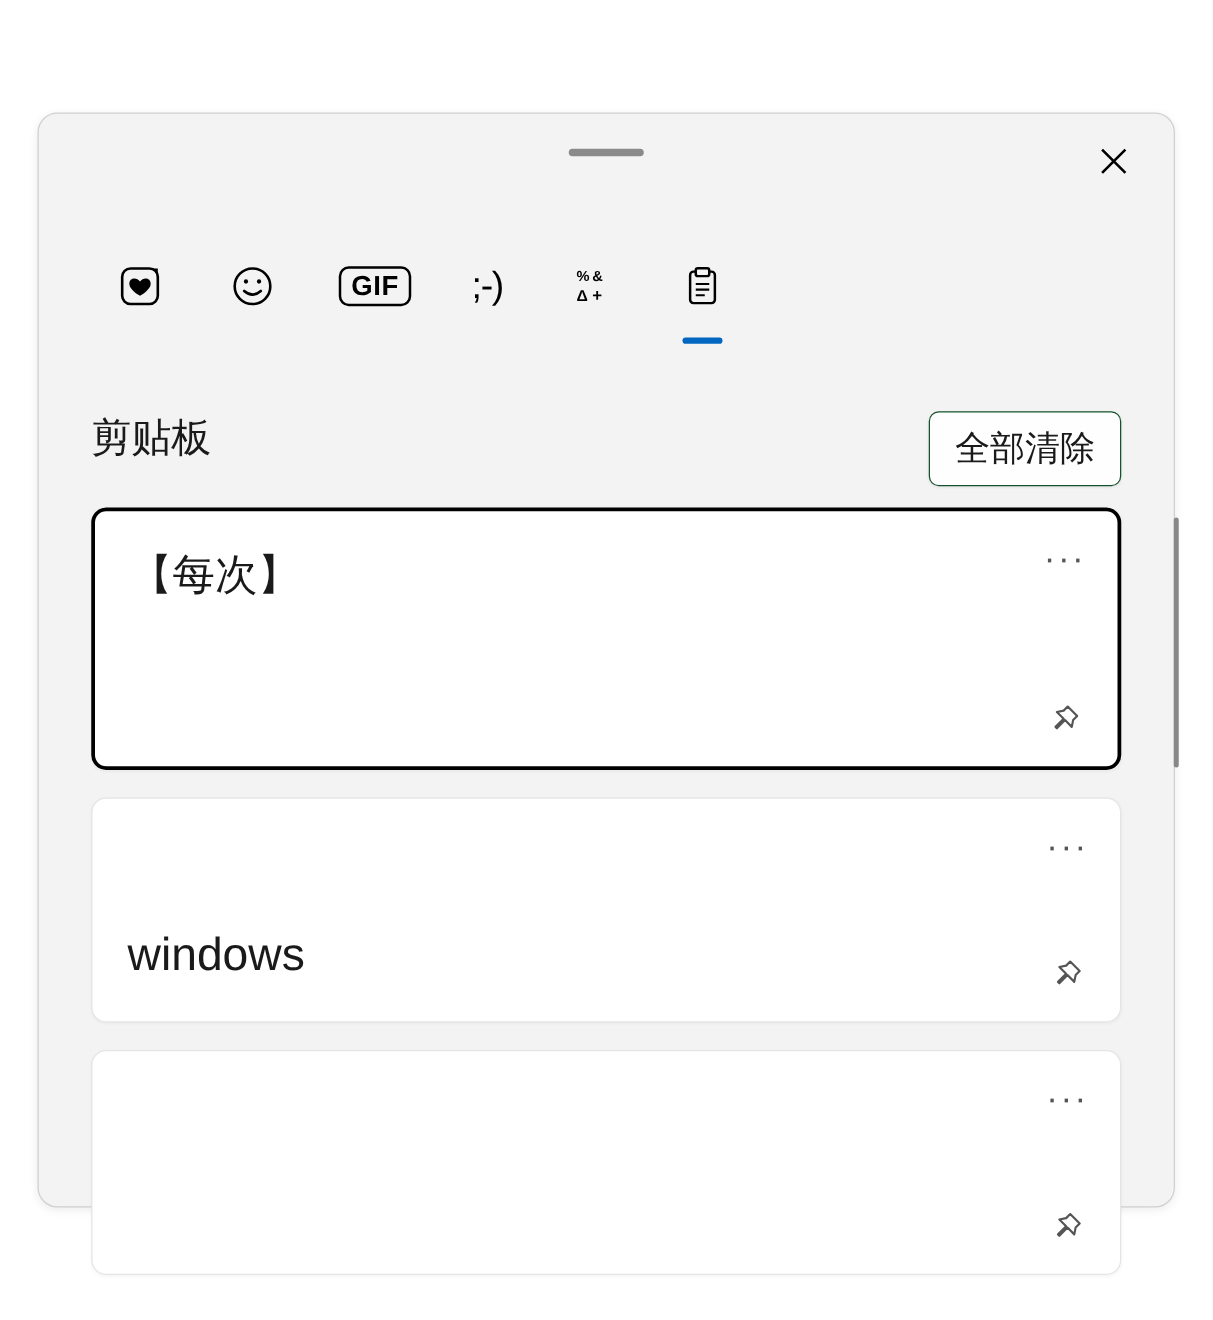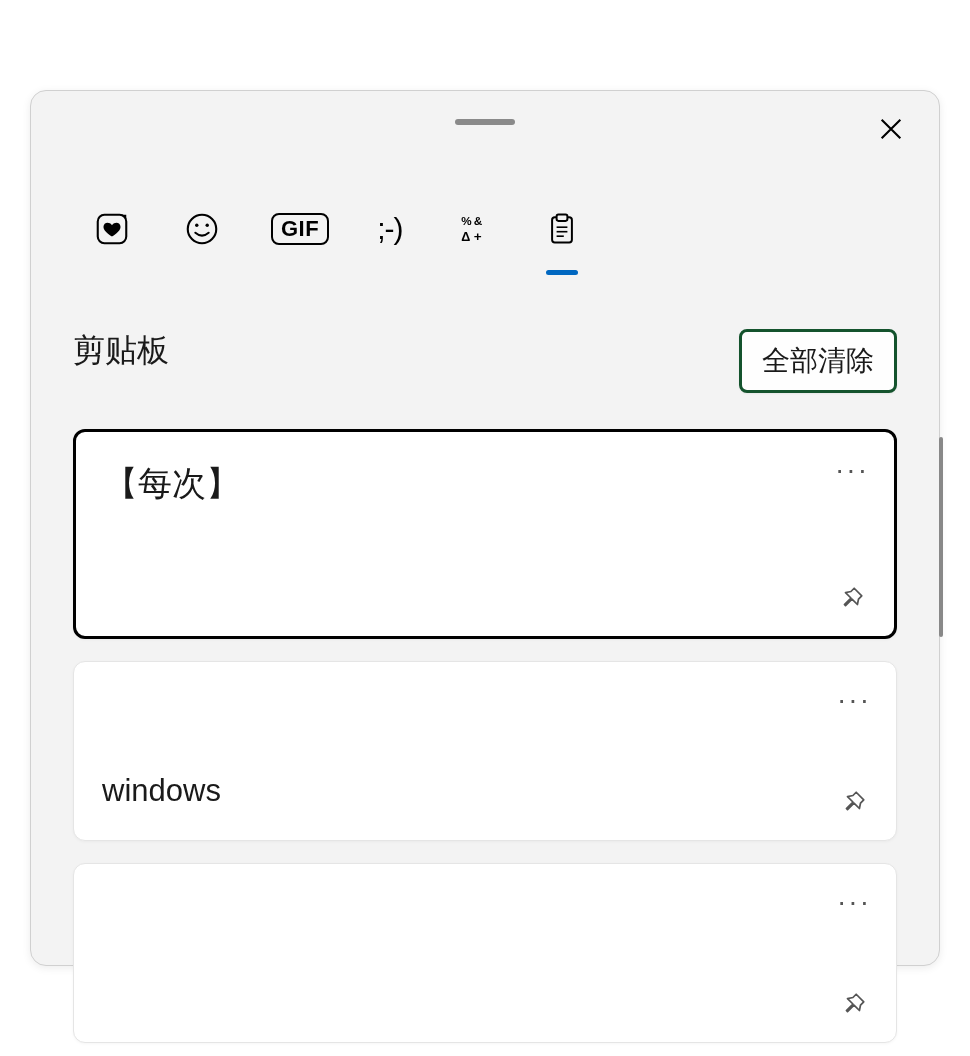--- a/index.html
+++ b/index.html
@@ -119,33 +119,33 @@
       margin-top: 72px;
     }
     
     .section-title {
       font-size: 32px;
       color: #1a1a1a;
     }
     
     .clear-all-btn {
       background: #fefefe;
-      border: 3px solid #14532d;
+      border: 1px solid #14532d;
       border-radius: 8px;
       padding: 10px 20px;
       font-size: 28px;
       color: #1a1a1a;
       cursor: pointer;
       font-family: Liberation Sans, sans-serif;
       box-shadow: 0 1px 2px rgba(0,0,0,0.05);
     }
     
     .items-container {
       padding: 0 42px;
-      margin-top: 36px;
+      margin-top: 17px;
       position: relative;
     }
     
     .scrollbar-track {
       position: absolute;
       right: -4px;
       top: 8px;
       width: 4px;
       height: 200px;
       background: #888;
@@ -162,21 +162,21 @@
       min-height: 180px;
       box-shadow: 0 1px 3px rgba(0,0,0,0.04);
     }
     
     .clip-item.selected {
       border: 3px solid #000;
       min-height: 210px;
     }
     
     .clip-text {
-      font-size: 31px;
+      font-size: 37px;
       color: #1a1a1a;
       line-height: 1.6;
       padding-right: 50px;
       word-break: break-all;
     }
     
     .clip-item.selected .clip-text {
       font-size: 34px;
     }
     

